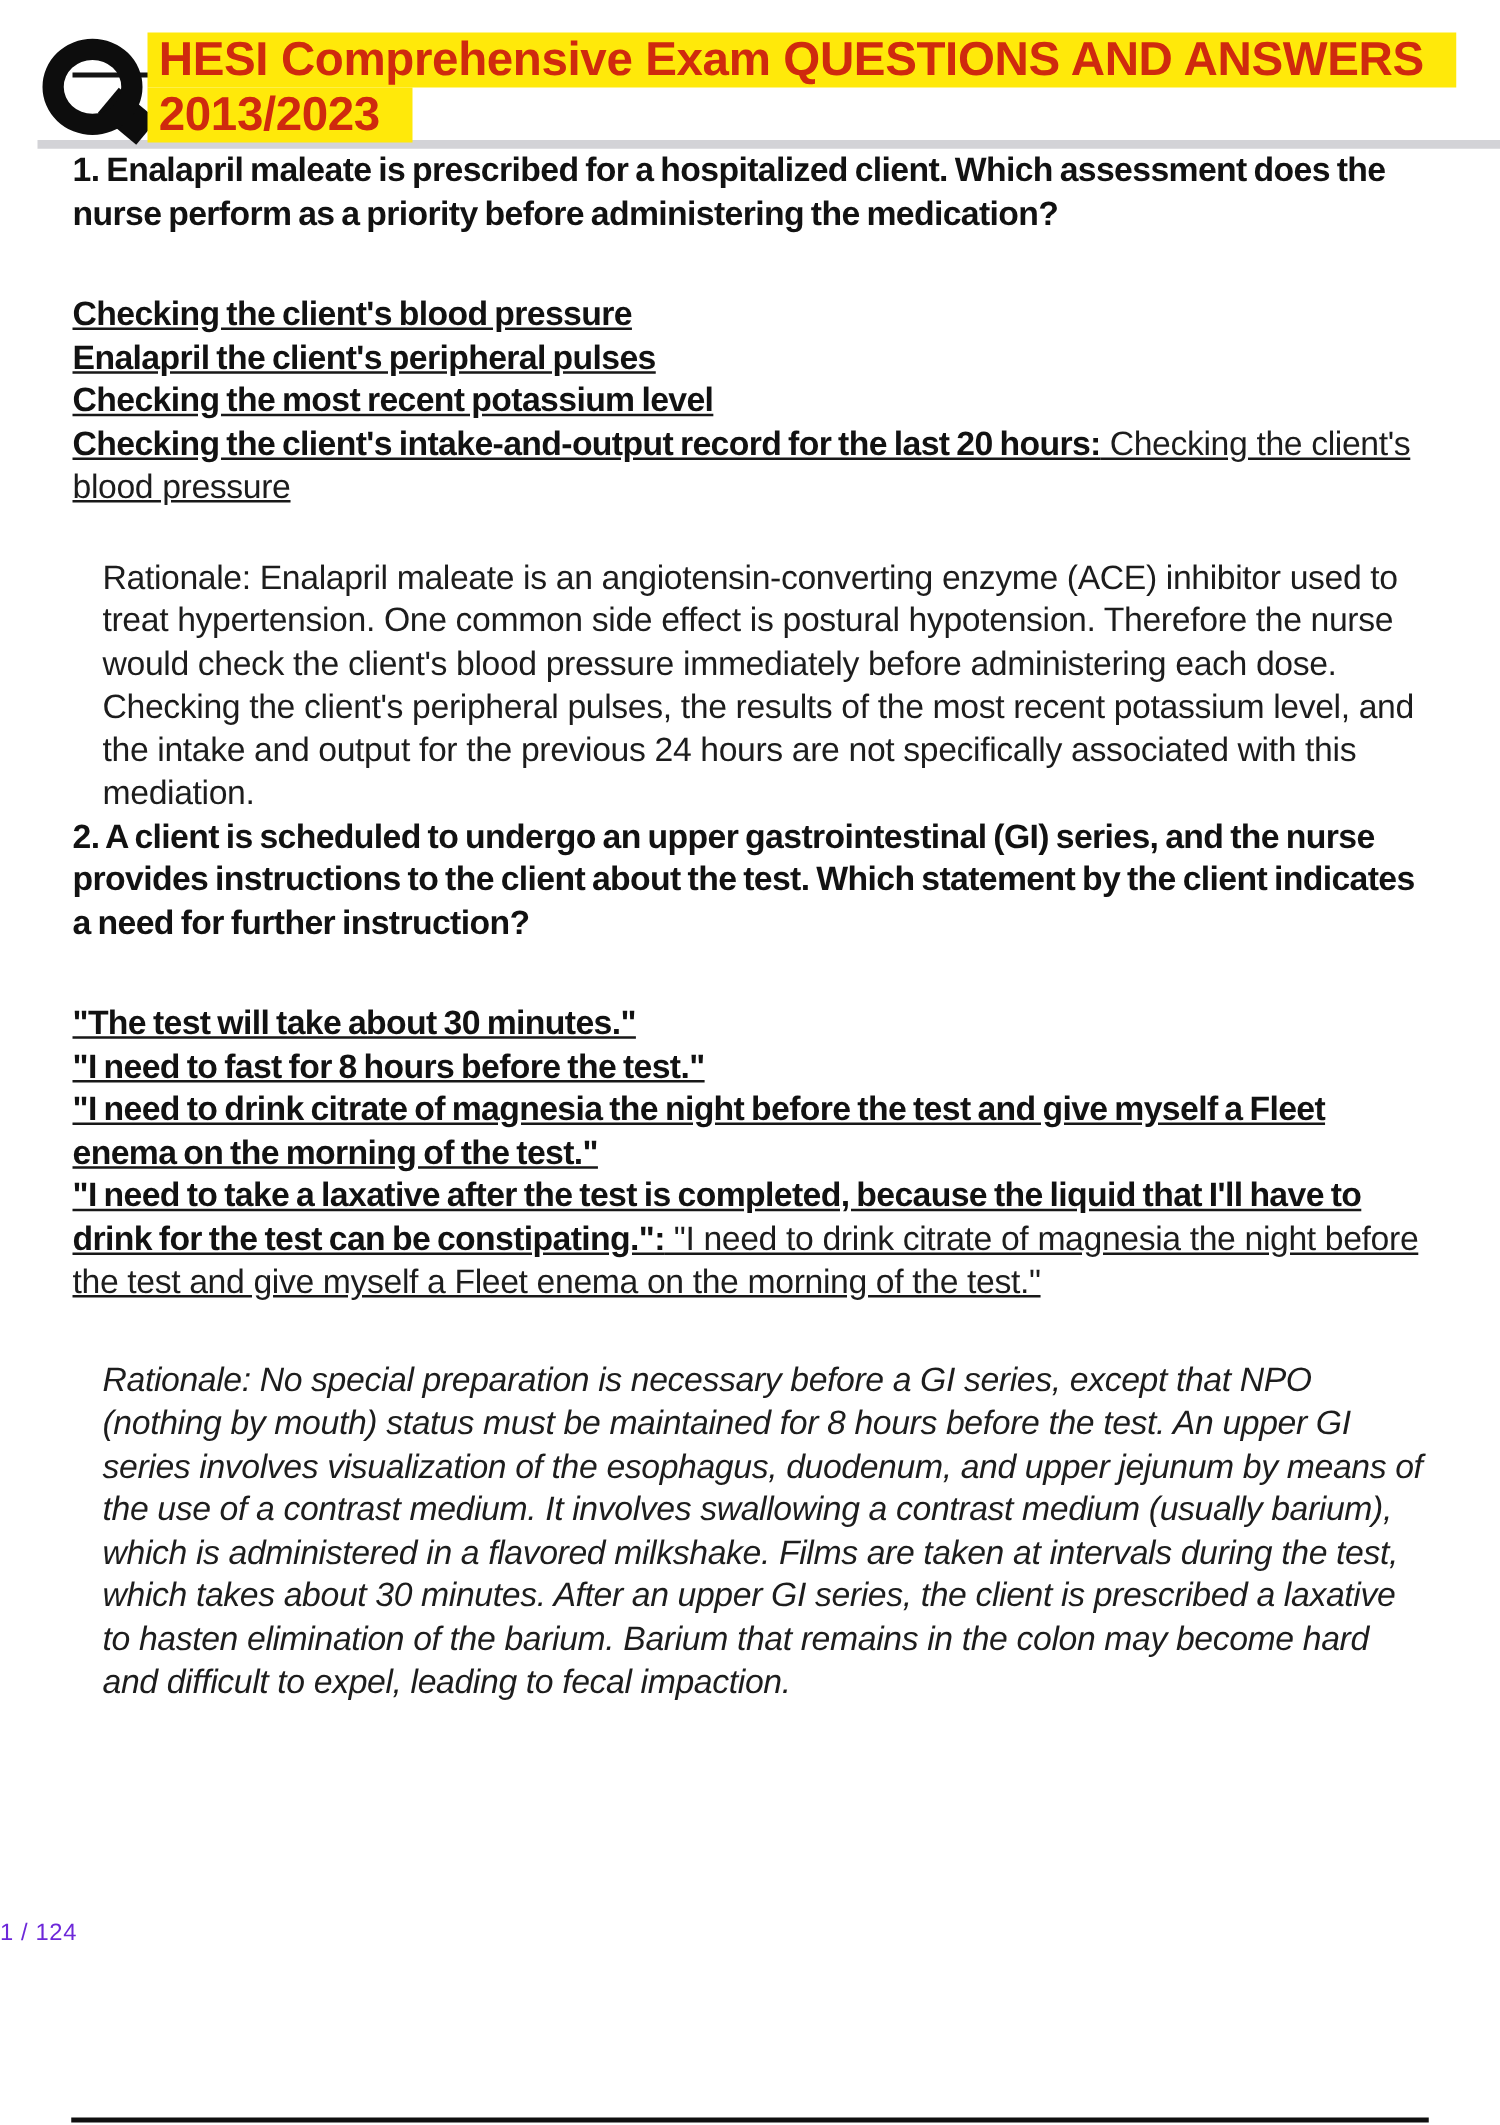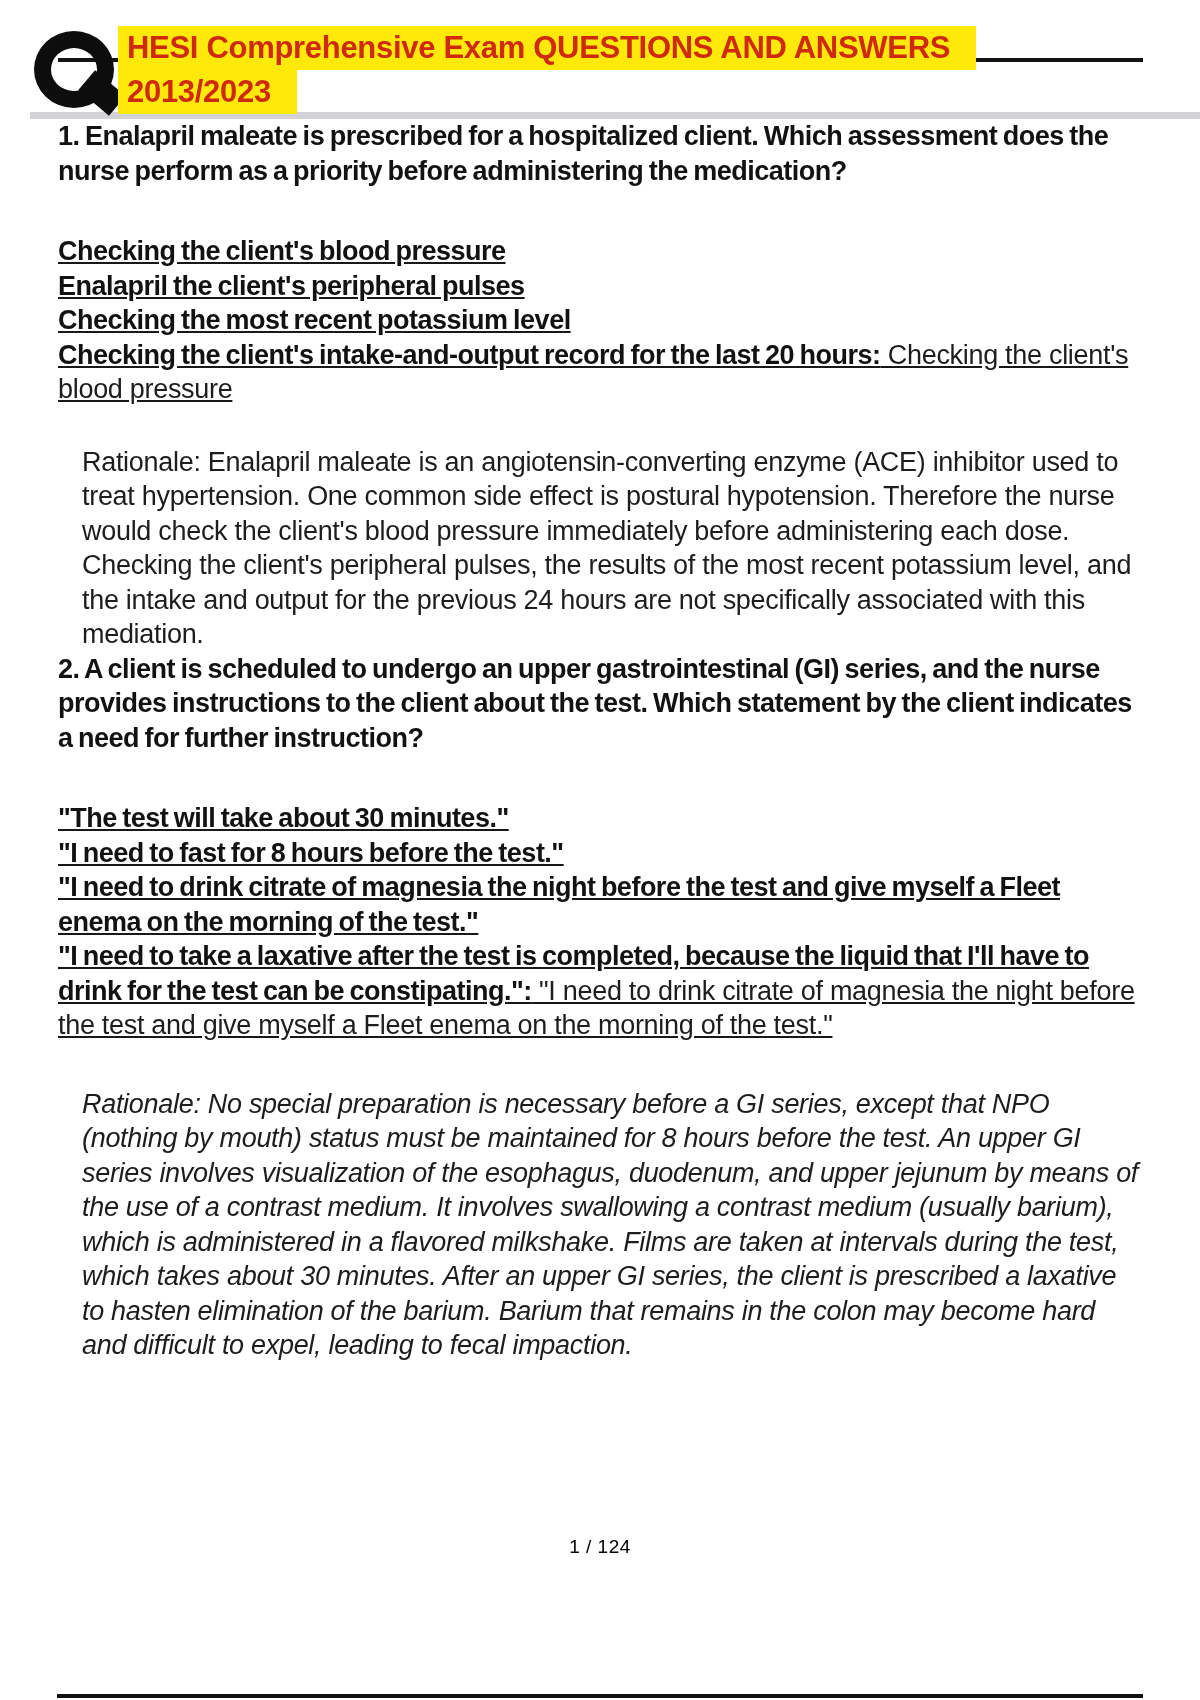--- a/index.html
+++ b/index.html
@@ -23,21 +23,21 @@
     width: 40px; height: 26px; background: #0d0d0d;
     transform: rotate(40deg);
   }
   .q-ring {
     position: absolute; left: 34px; top: 31px;
     width: 80px; height: 77px; box-sizing: border-box;
     border: 17px solid #0d0d0d; border-radius: 50%;
   }
   .title {
     position: absolute; left: 118px; top: 26px; z-index: 3;
-    font-size: 31px; font-weight: 700; line-height: 42px;
+    font-size: 38px; font-weight: 700; line-height: 42px;
     letter-spacing: -0.3px; white-space: nowrap;
   }
   .hl {
     display: inline-block;
     padding: 1px 26px 1px 9px;
   }
   .gray-rule {
     position: absolute; left: 30px; right: 0; top: 112px;
     height: 7px; background: #d3d3d7; z-index: 0;
   }
@@ -48,21 +48,21 @@
   p, .options { margin: 0; font-size: 27px; line-height: 34.5px; }
   .q-heading   { margin-top: 0; }
   .options     { margin-top: 46px; text-decoration: underline; }
   .rationale   { margin-top: 38px; margin-left: 24px; }
   .q2-heading  { margin-top: 0; }
   .rationale-2 { margin-top: 44px; font-style: italic; }
   .answer-line .reg { letter-spacing: -0.3px; word-spacing: normal; }
   
   .page-number {
     position: absolute; left: 0; top: 1536px; width: 100%;
-    text-align: center; font-size: 19px; color: #000000;
+    font-size: 19px; color: #6d28d9;
     letter-spacing: 0.5px;
   }
   .bottom-bar {
     position: absolute; left: 57px; top: 1694px;
     width: 1086px; height: 4px; background: #101010;
   }
 </style>
 </head>
 <body>
 

